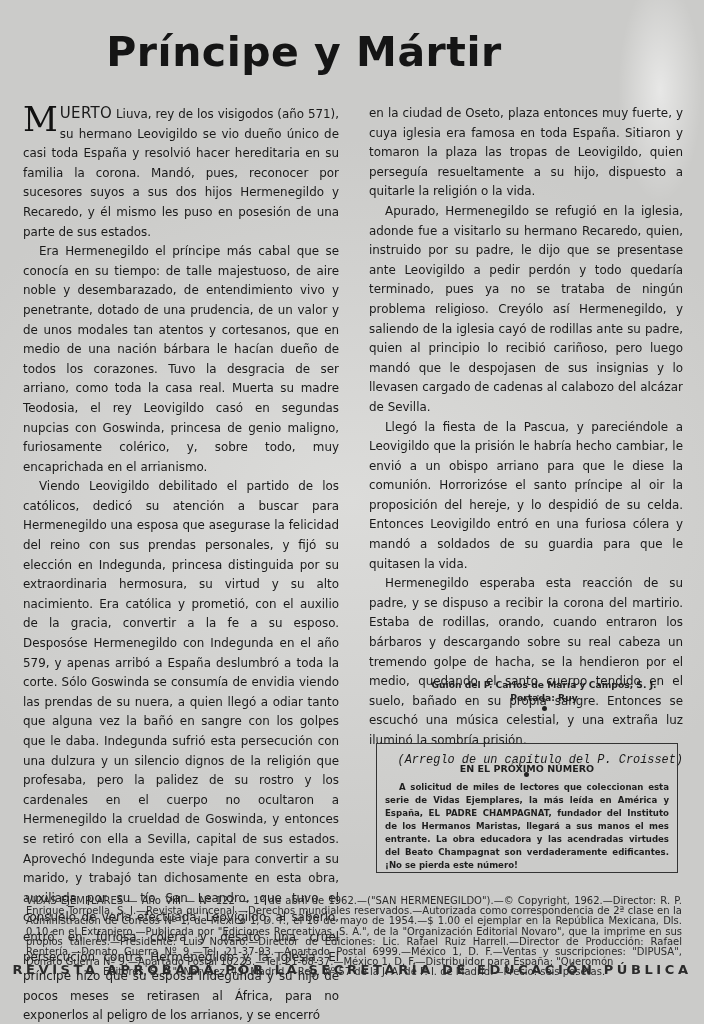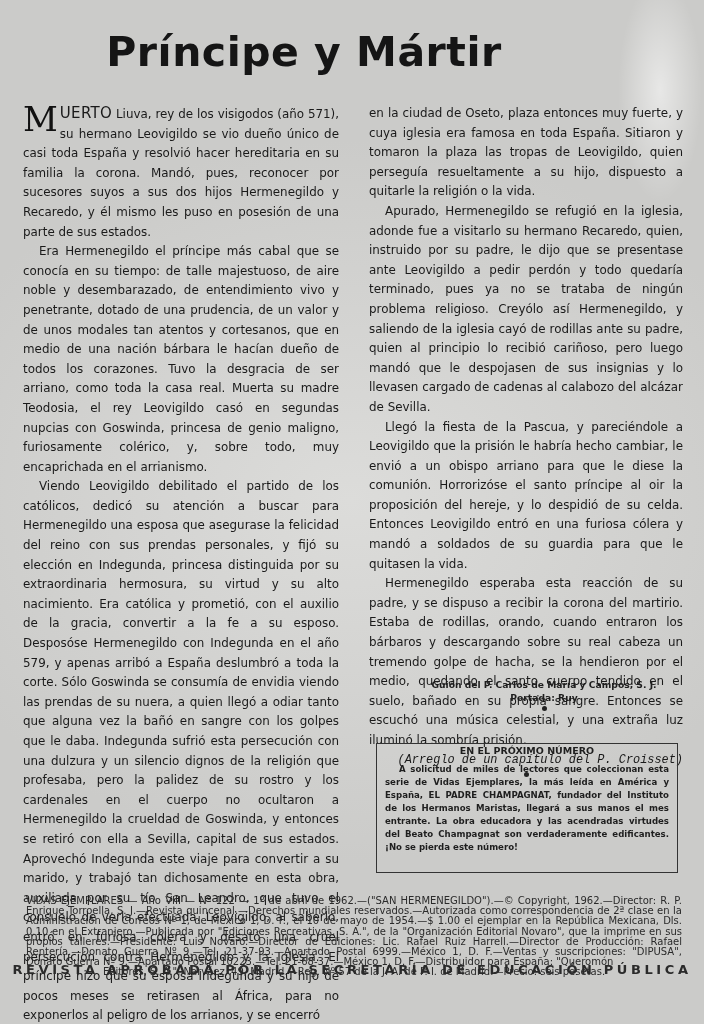--- a/index.html
+++ b/index.html
@@ -39,21 +39,21 @@
     text-align: right; font-style: italic; margin-top: 1px; text-indent: 0; font-family: Liberation Mono, monospace;
   }
   .dot { width: 5px; height: 5px; border-radius: 50%; background: #222; margin: 2px auto; }
   .credits {
     position: absolute; left: 387px; top: 679px; width: 314px; text-align: center;
     font-weight: bold; font-size: 9.2px; line-height: 12.5px; color: #1e1e1e;
   }
   .credits div.line { white-space: nowrap; }
   .promo {
     position: absolute; left: 376px; top: 743px; width: 302px; height: 130px;
-    border: 1.5px solid #333; box-sizing: border-box; padding: 0 8px 6px 8px;
+    border: 1.5px solid #333; box-sizing: border-box; padding: 18px 8px 6px 8px;
     font-weight: bold; font-size: 8.6px; line-height: 13px; color: #1e1e1e;
   }
   .promo-head { text-align: center; font-size: 9.5px; margin-bottom: 6px; font-weight: bold; }
   .promo-body { text-align: justify; text-indent: 14px; }
   .imprint {
     position: absolute; left: 26px; top: 896px; width: 656px;
     font-size: 10px; line-height: 10.2px; text-align: justify; color: #2a2a2a;
   }
   .imprint .last { text-align: center; }
   .approval {

